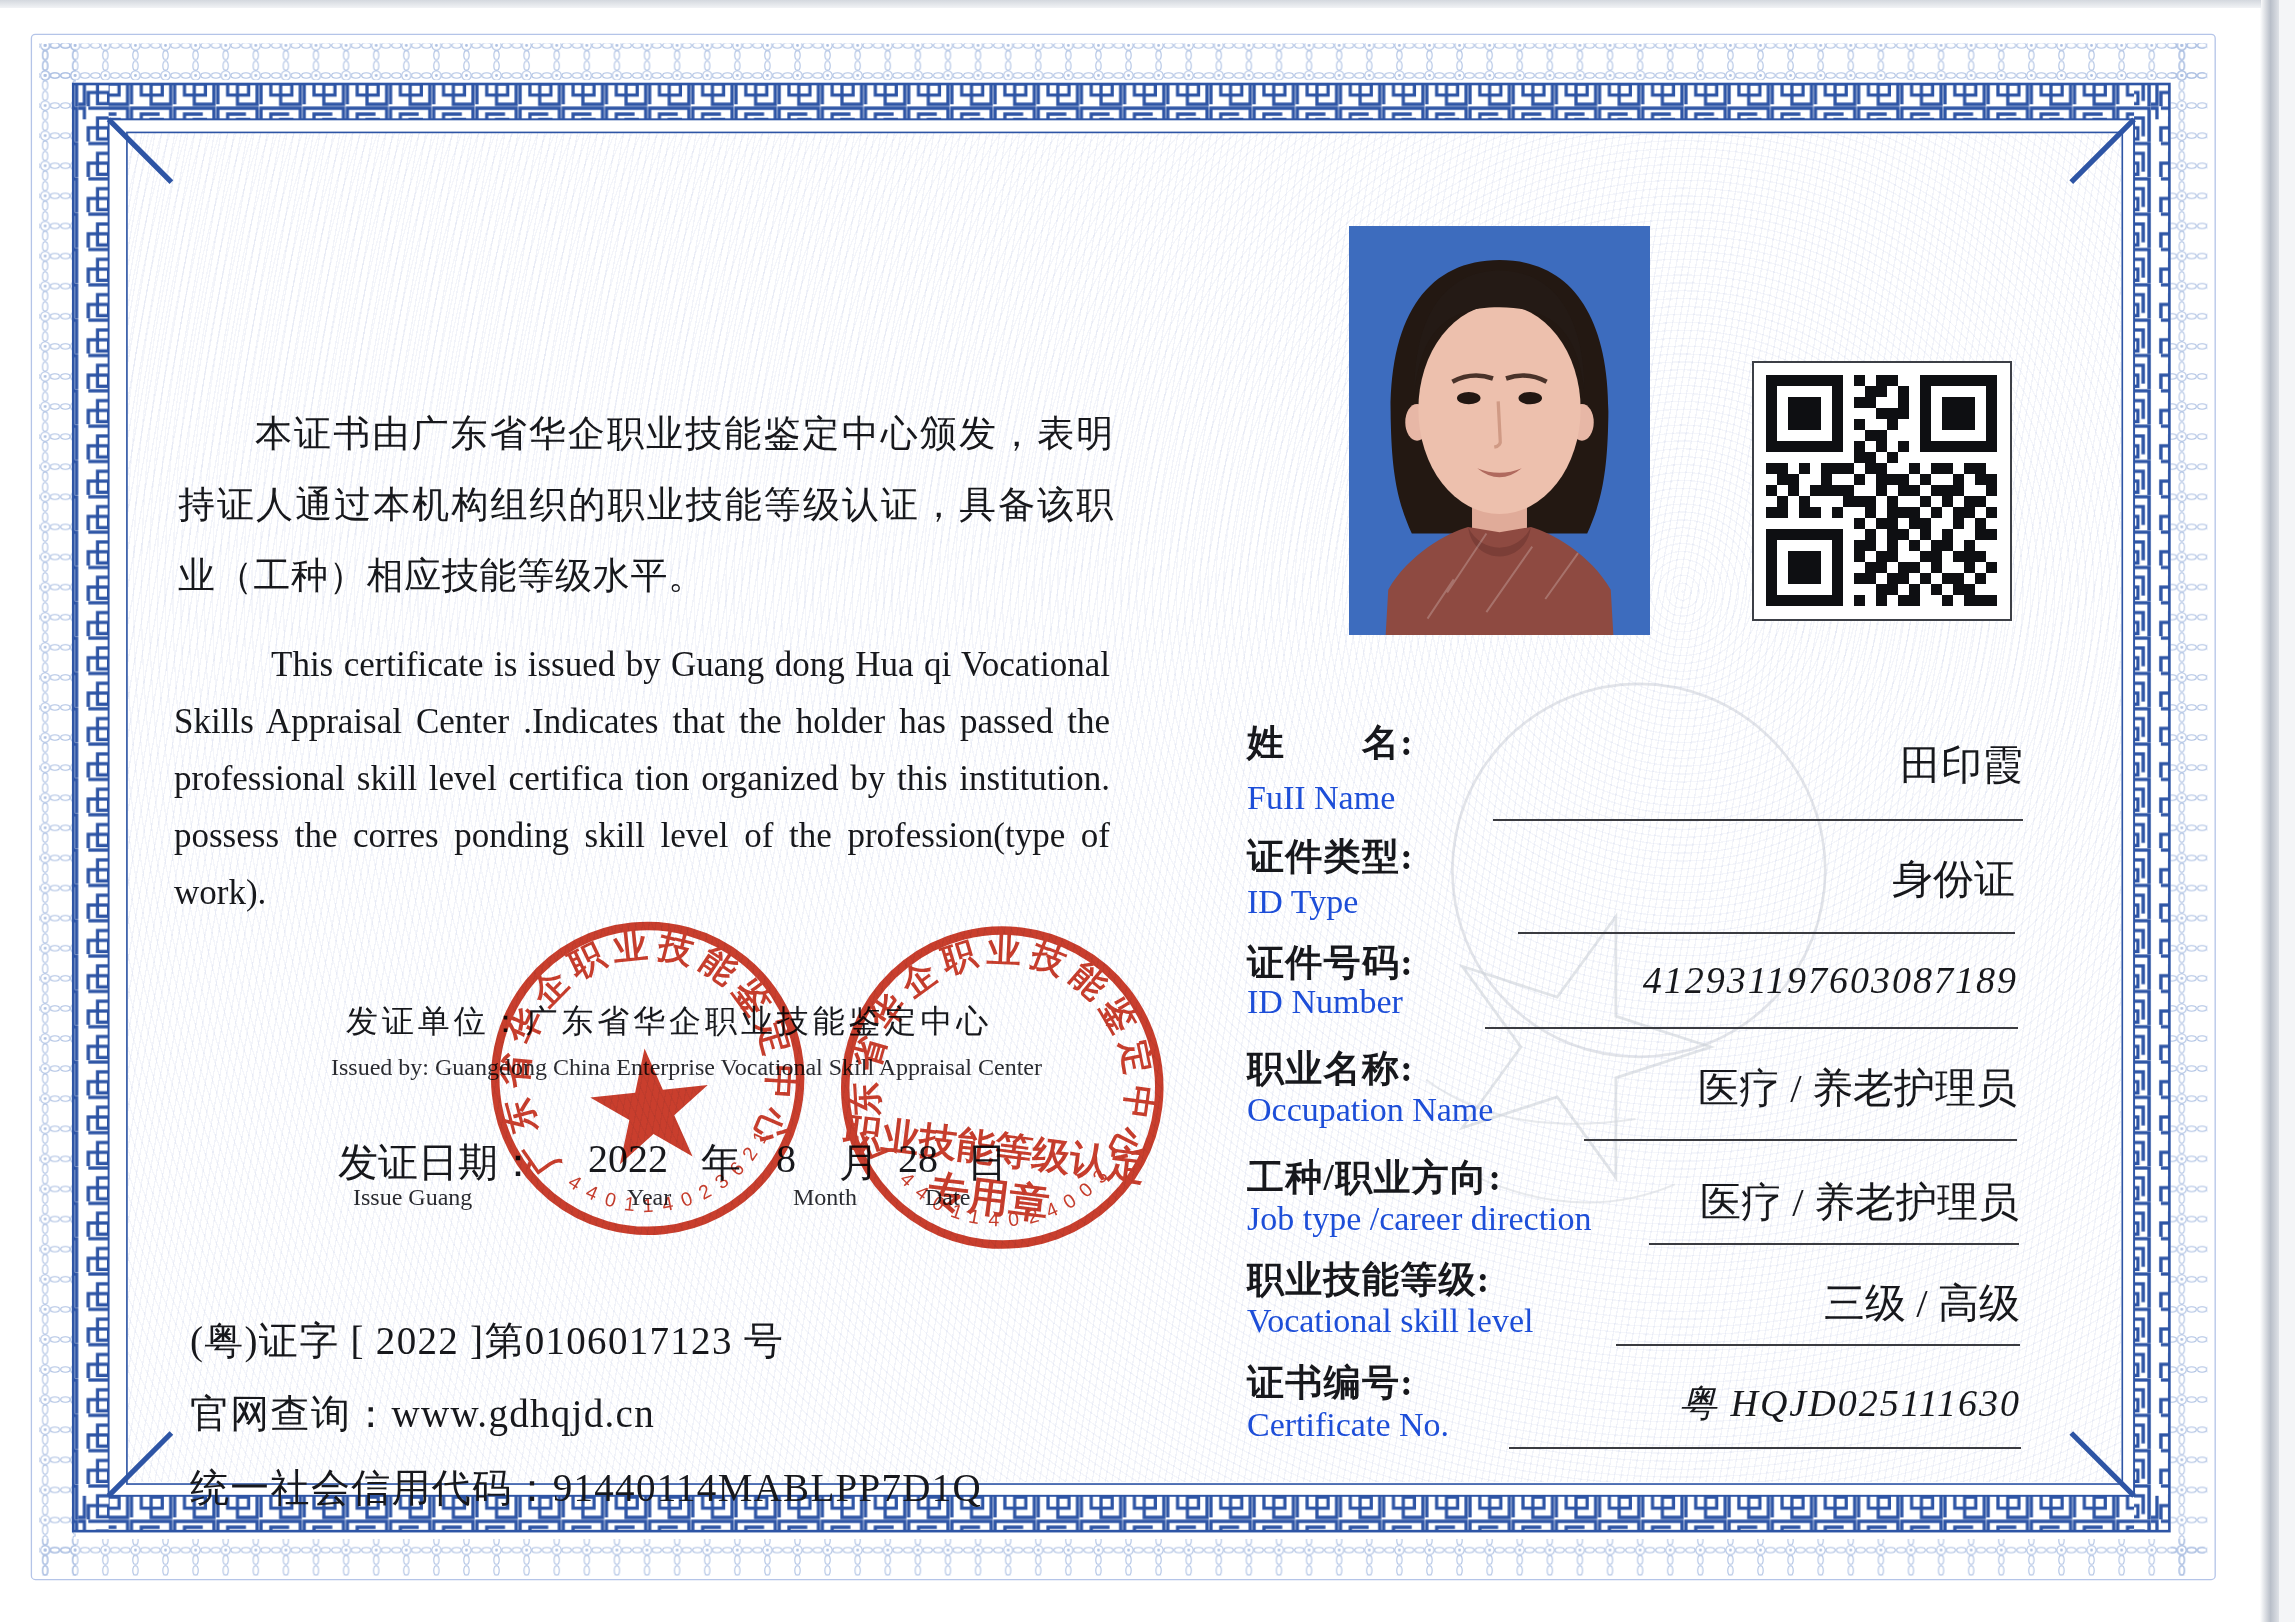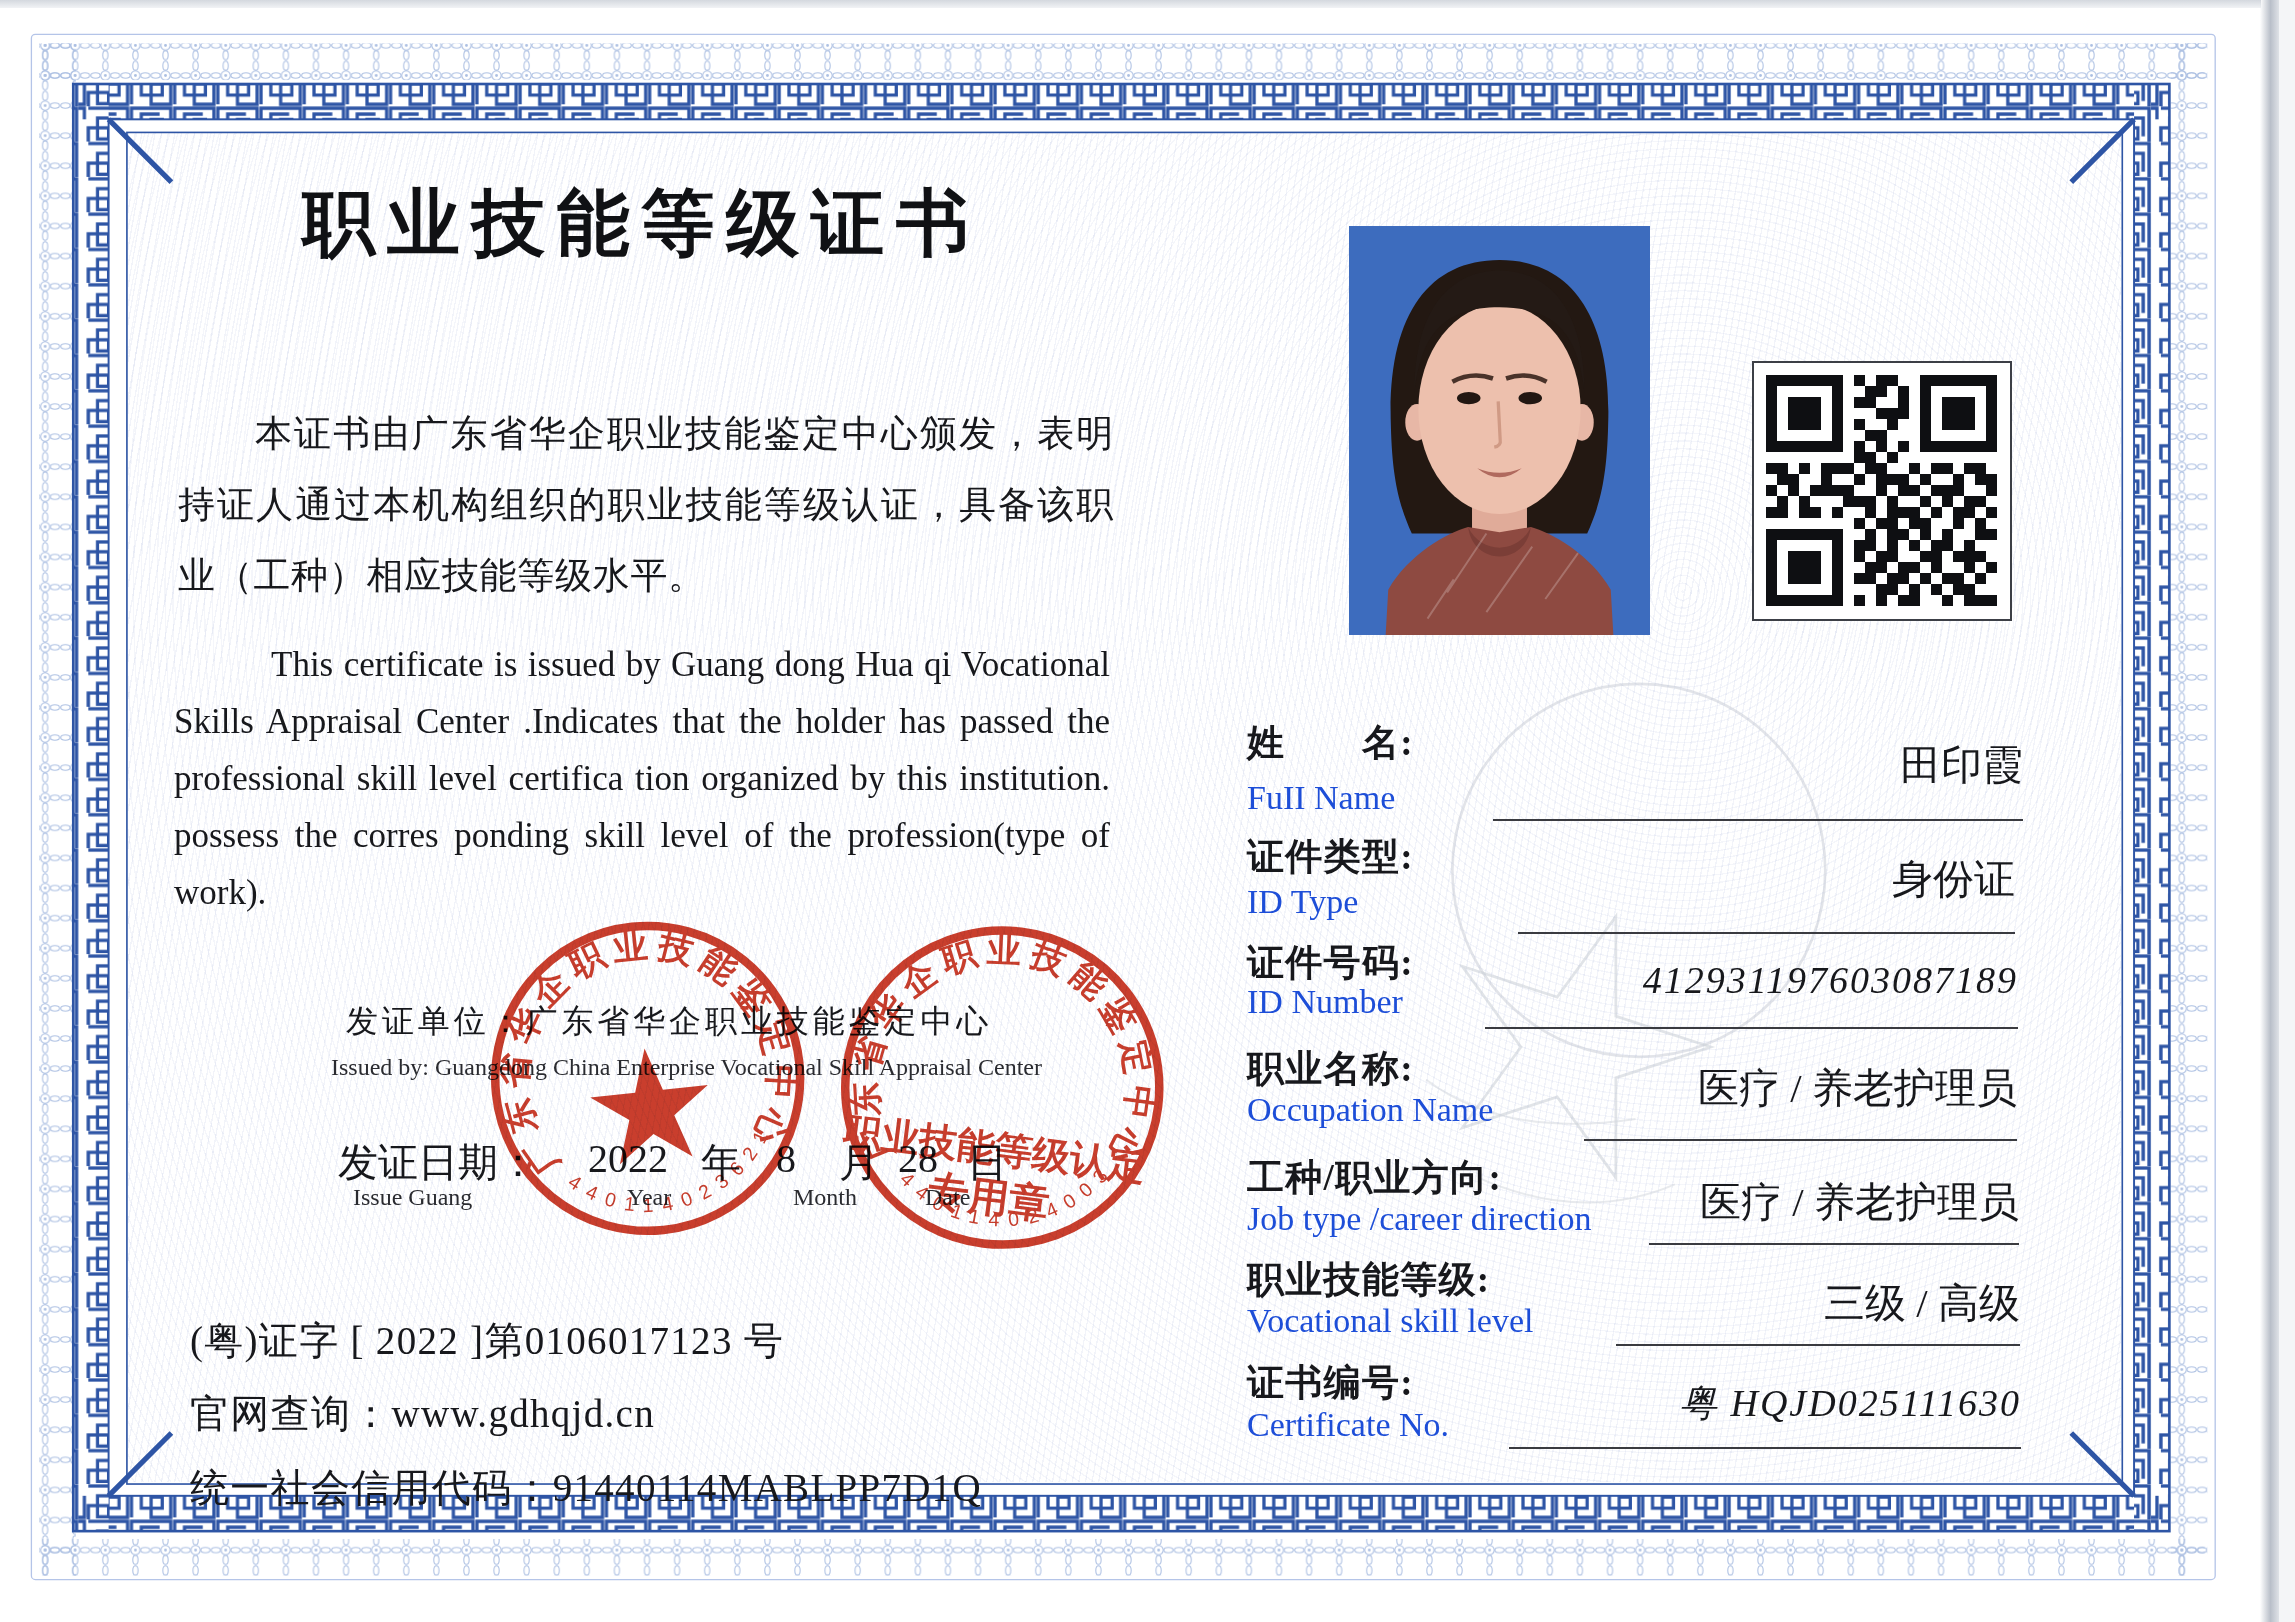--- a/index.html
+++ b/index.html
@@ -100,21 +100,20 @@
   <div class="top-edge"></div>
   <div class="right-paper"></div>
   <div class="right-edge"></div>
 
   <svg class="wm" viewBox="0 0 3508 2480">
     <circle cx="2505" cy="1330" r="285" fill="none" stroke="#c6cad4" stroke-width="4" opacity="0.5"></circle>
     <polygon points="0,-100 22.45,-30.9 95.11,-30.9 36.33,11.8 58.78,80.9 0,38.2 -58.78,80.9 -36.33,11.8 -95.11,-30.9 -22.45,-30.9" transform="translate(2405,1600) scale(2.1) rotate(18)" fill="none" stroke="#c9cdd6" stroke-width="2" opacity="0.55"></polygon>
     <path d="M2180,1650 q120,90 320,60 M2260,1800 q160,70 300,10" fill="none" stroke="#d2d5dc" stroke-width="3" opacity="0.5"></path>
   </svg>
 
-  <h1 class="title">职业技能等级证书</h1>
 
   <p class="intro-zh">本证书由广东省华企职业技能鉴定中心颁发，表明持证人通过本机构组织的职业技能等级认证，具备该职业（工种）相应技能等级水平。</p>
   <p class="intro-en">This certificate is issued by Guang dong Hua qi Vocational Skills Appraisal Center .Indicates that the holder has passed the professional skill level certifica tion organized by this institution. possess the corres ponding  skill level of the profession(type of  work).</p>
 
   <div class="issuer-zh">发证单位：广东省华企职业技能鉴定中心</div>
   <div class="issuer-en">Issued by: Guangdong China Enterprise Vocational Skill Appraisal Center</div>
 
   <span class="dzh" style="left:338px">发证日期：</span>
   <span class="dzh" style="left:588px">2022</span>
   <span class="dzh" style="left:701px">年</span>

